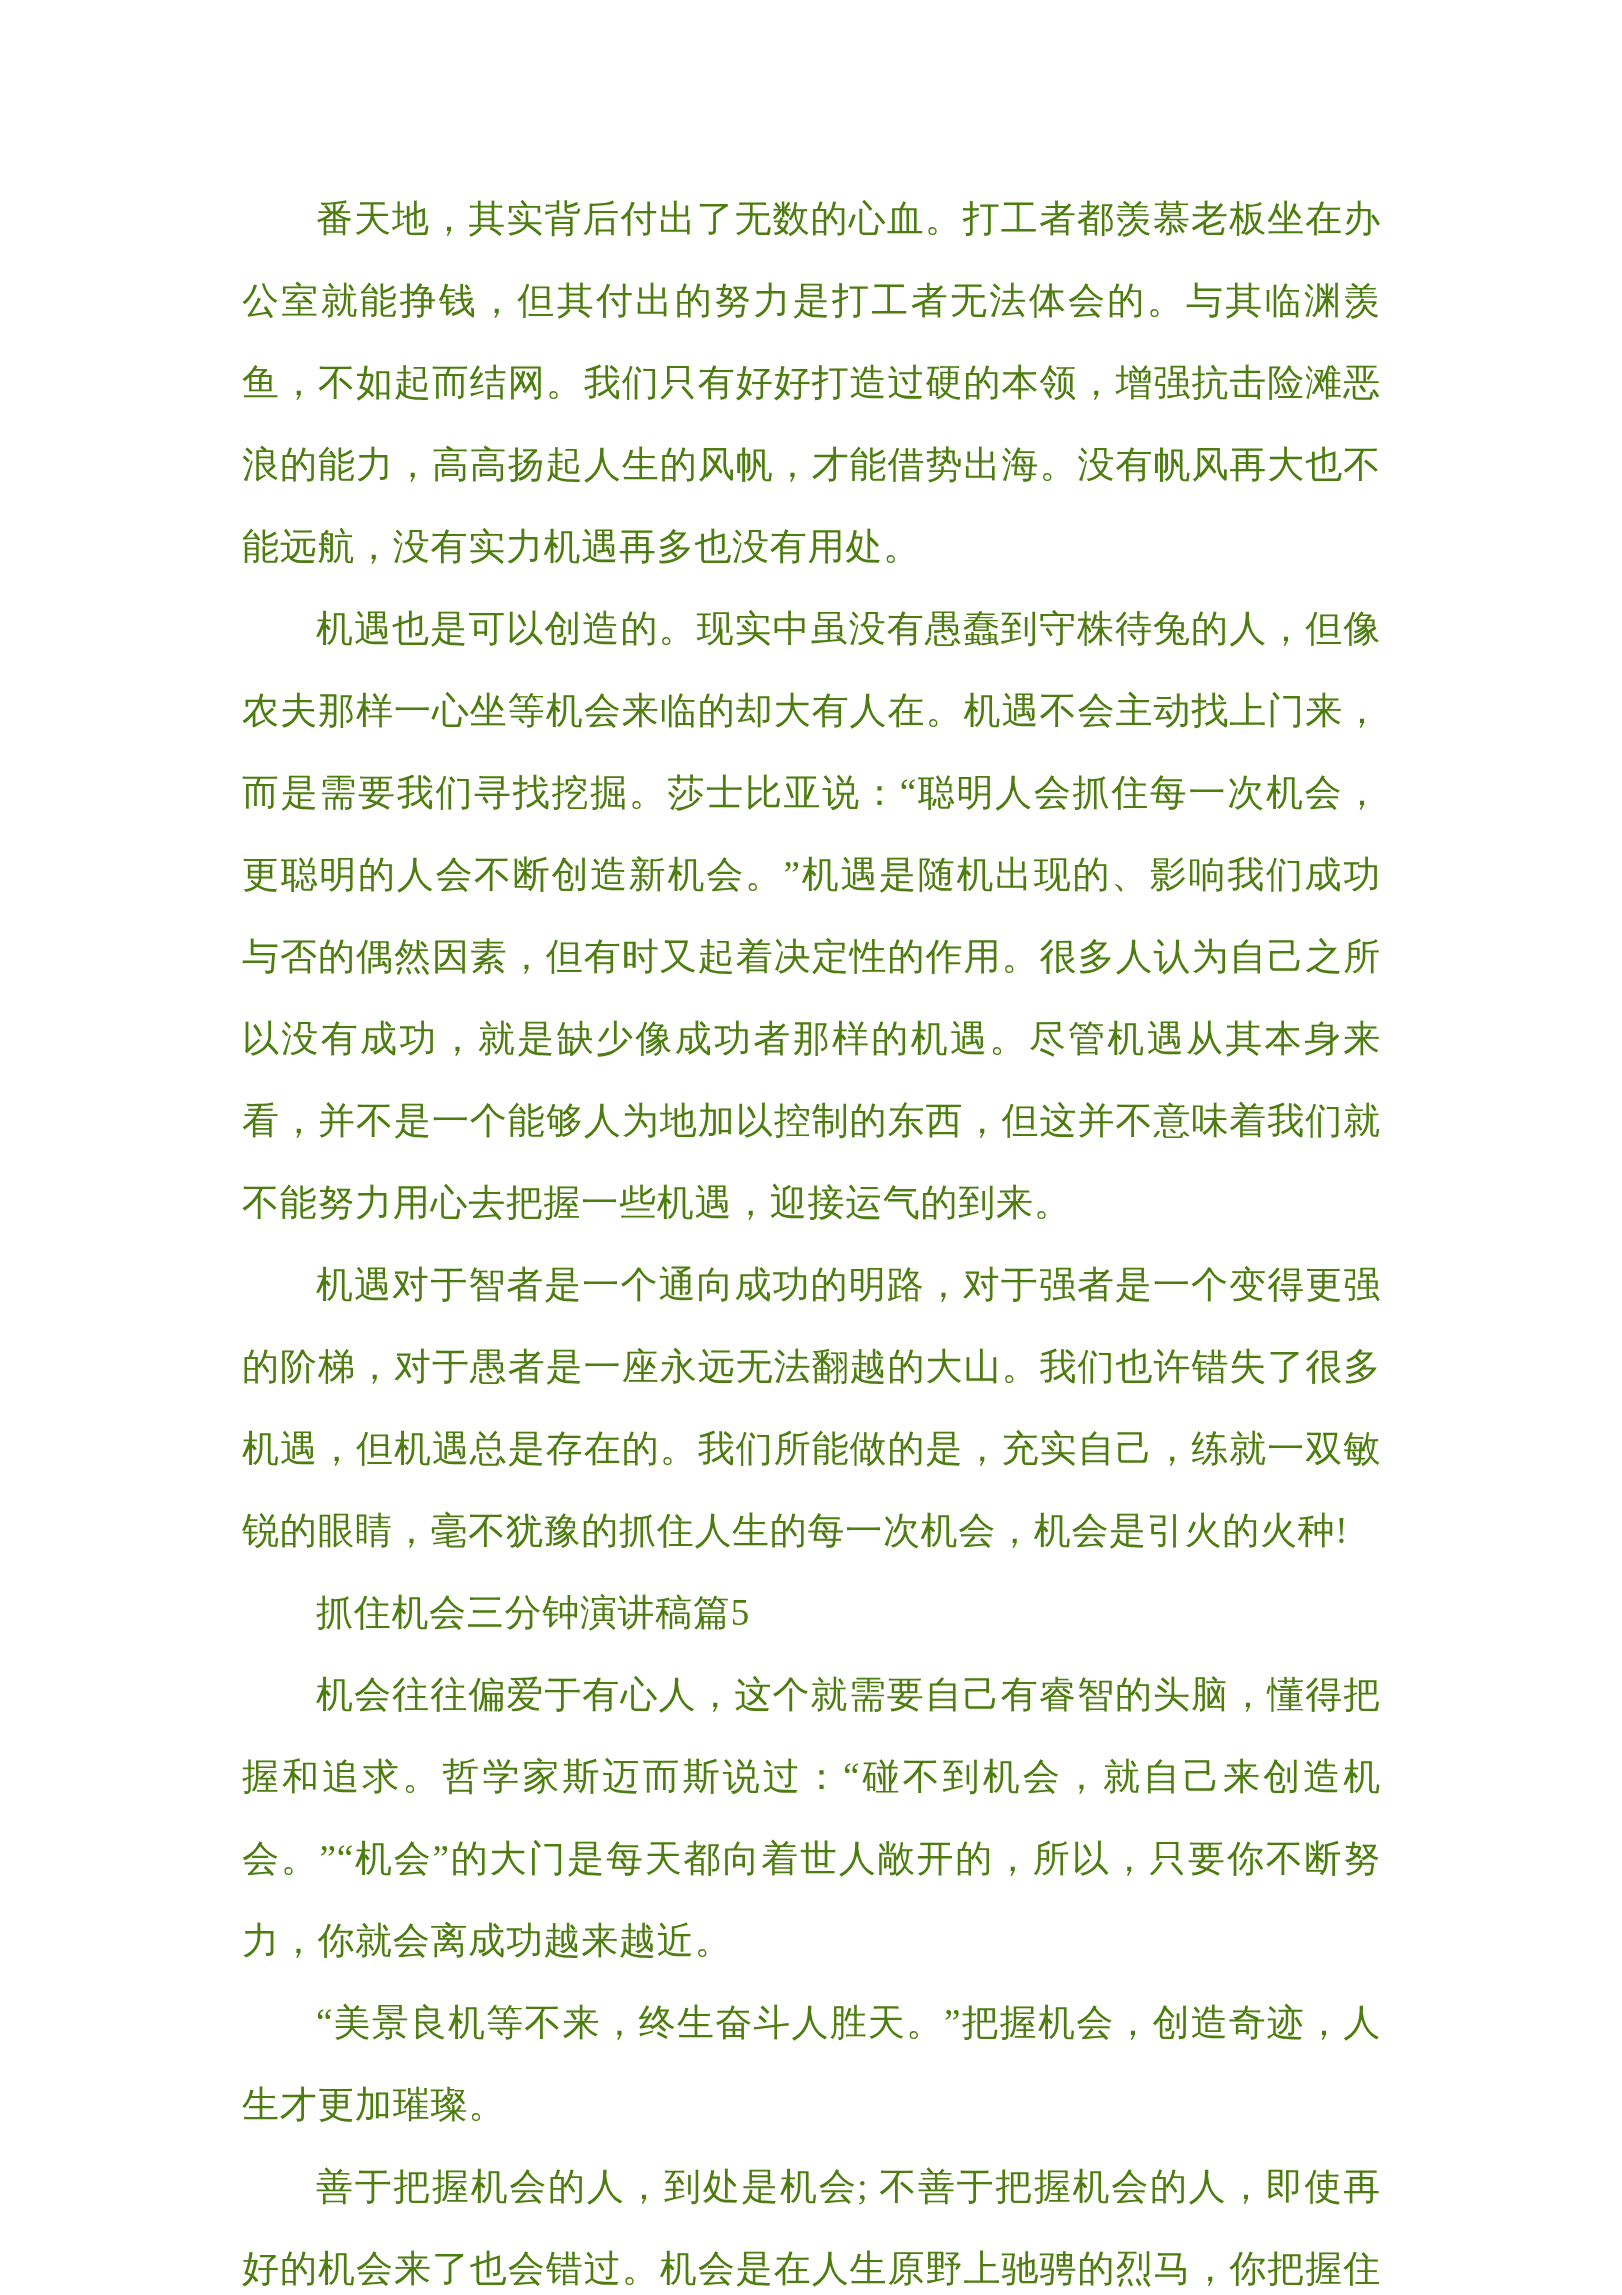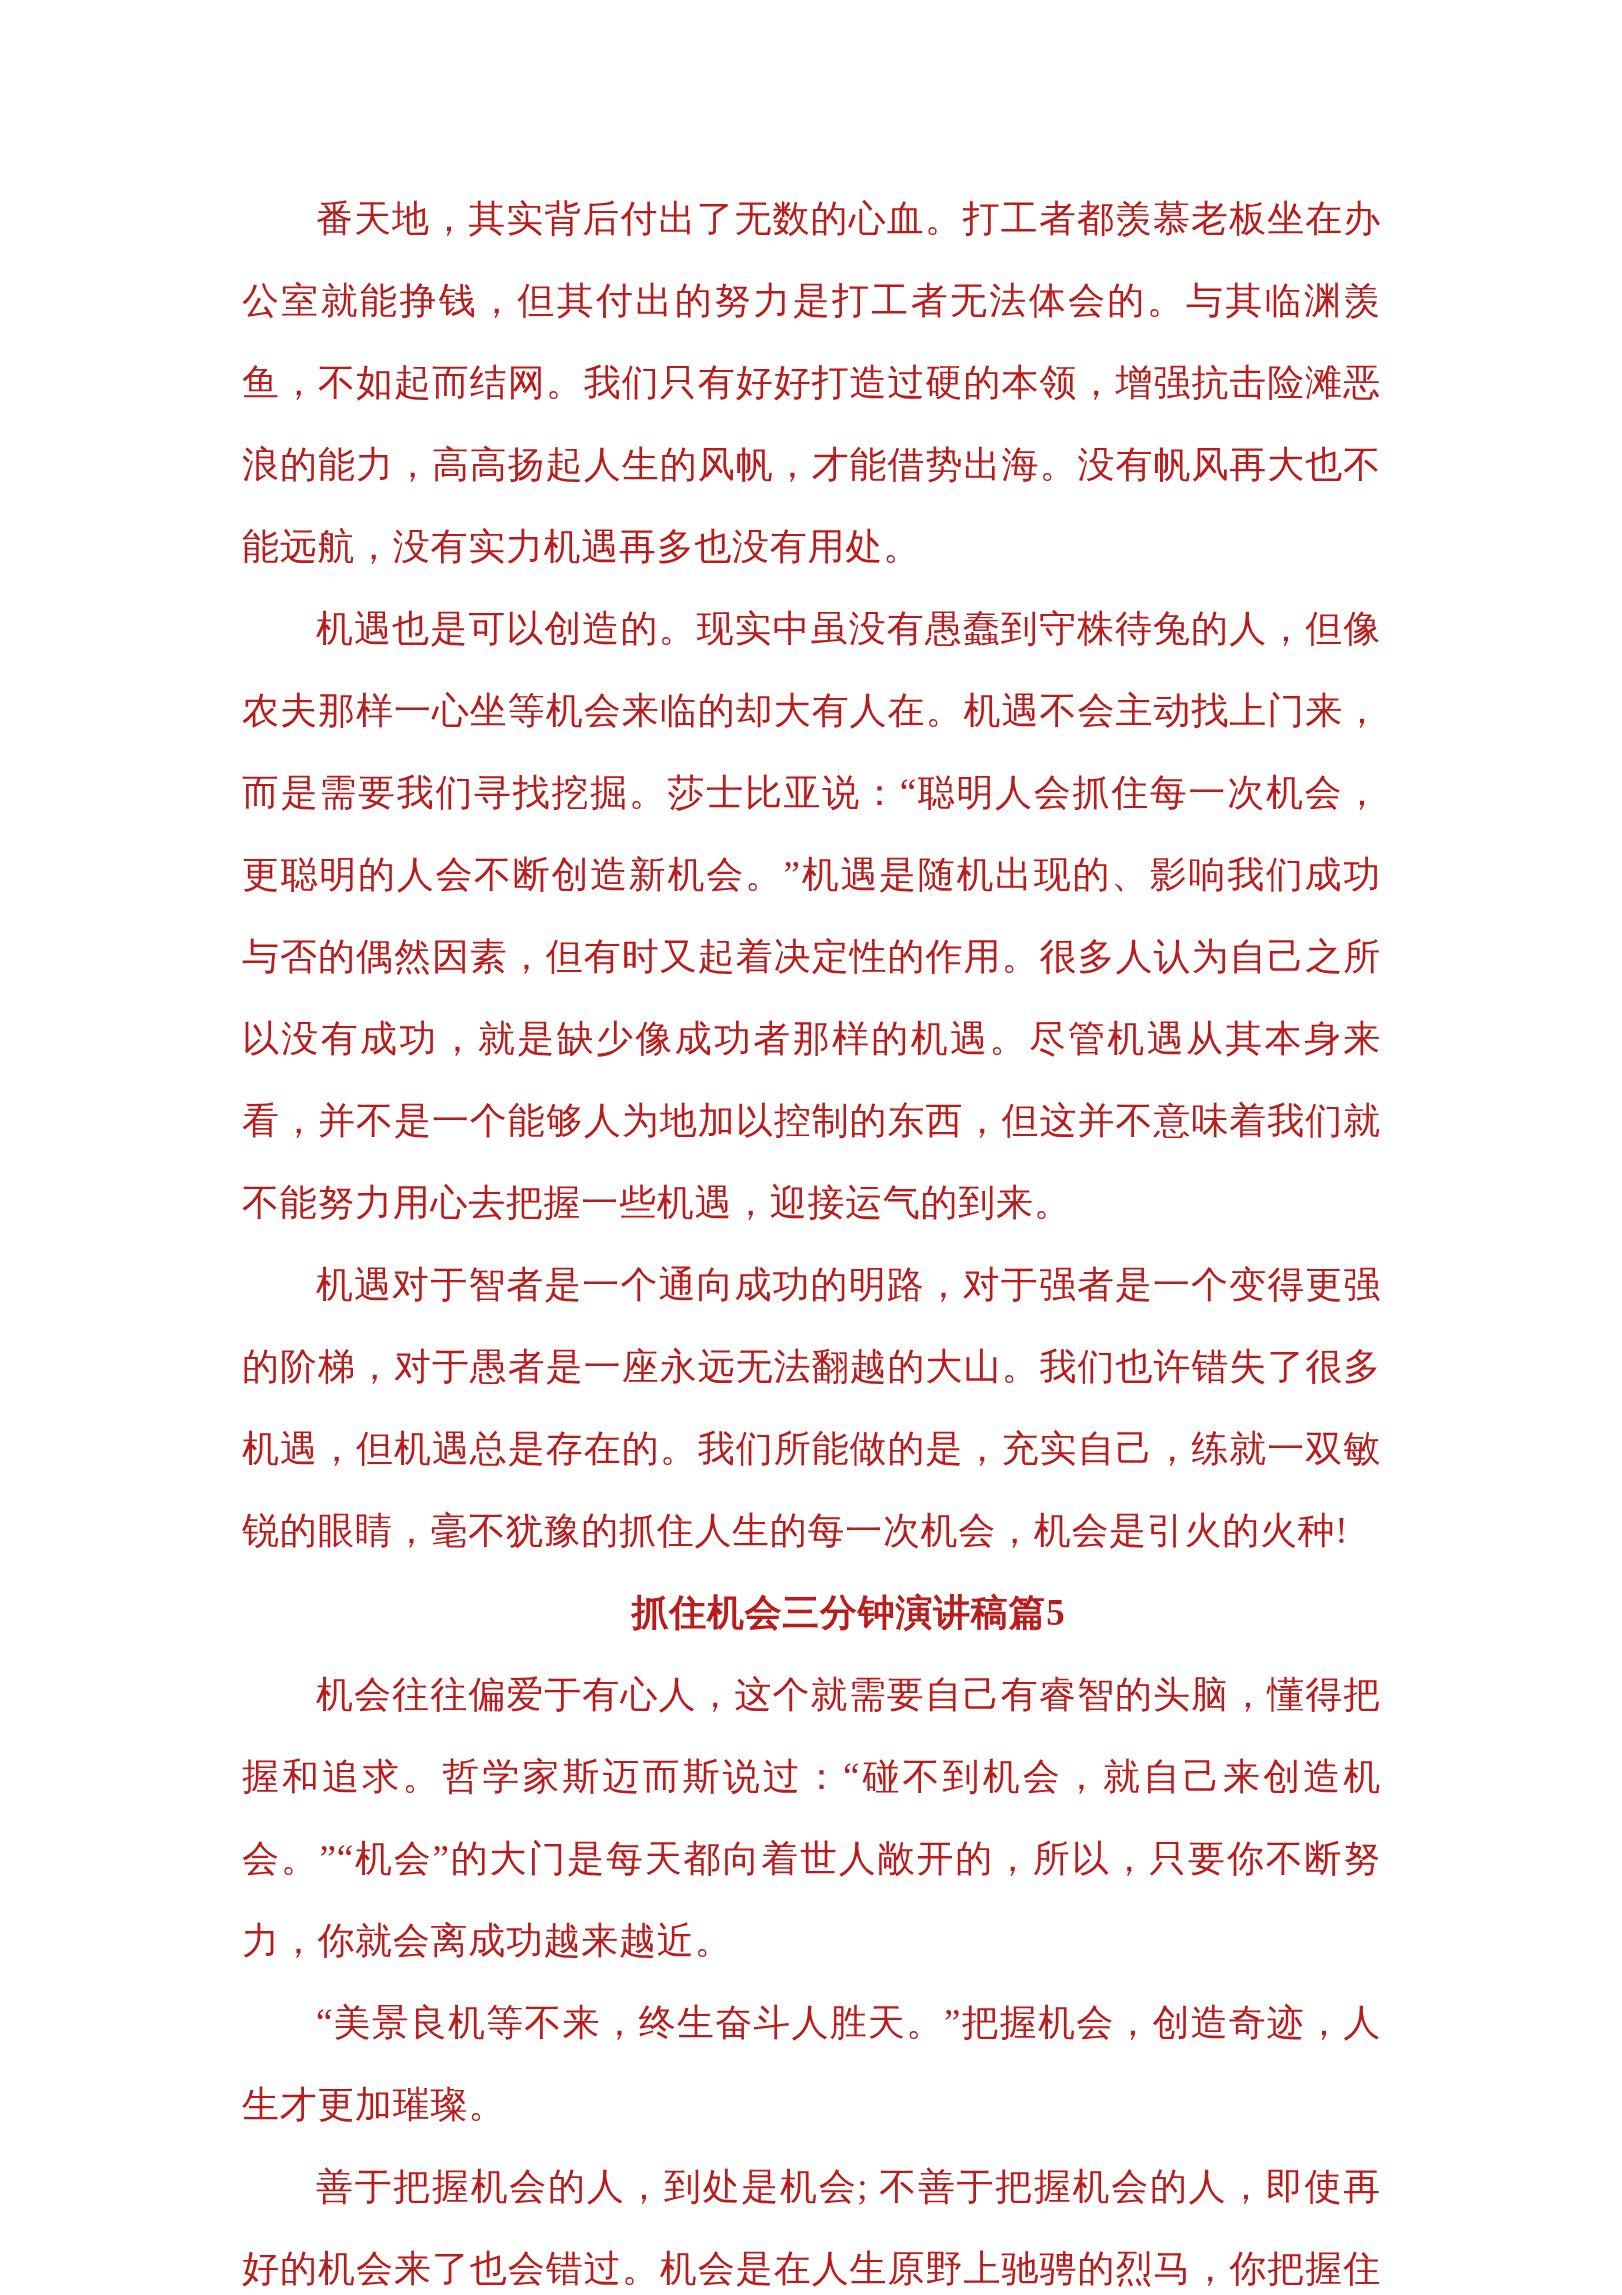--- a/index.html
+++ b/index.html
@@ -30,25 +30,24 @@
     width: 100%;
   }
   .content p {
     margin: 0;
     font-size: 37px;
     line-height: 82px;
     text-align: justify;
     text-indent: 2em;
     letter-spacing: 0.7px;
     word-break: break-all;
-    color: #b91c1c;
+    color: #4d7c0f;
   }
   .content p.section-heading {
-    text-align: center;
-    font-weight: bold;
+    text-align: left;
   }
 </style>
 </head>
 <body>
 
 <div class="page">
   <div class="content" id="doc-content">
       <p class="body-paragraph">番天地，其实背后付出了无数的心血。打工者都羡慕老板坐在办公室就能挣钱，但其付出的努力是打工者无法体会的。与其临渊羡鱼，不如起而结网。我们只有好好打造过硬的本领，增强抗击险滩恶浪的能力，高高扬起人生的风帆，才能借势出海。没有帆风再大也不能远航，没有实力机遇再多也没有用处。</p>
       <p class="body-paragraph">机遇也是可以创造的。现实中虽没有愚蠢到守株待兔的人，但像农夫那样一心坐等机会来临的却大有人在。机遇不会主动找上门来，而是需要我们寻找挖掘。莎士比亚说：“聪明人会抓住每一次机会，更聪明的人会不断创造新机会。”机遇是随机出现的、影响我们成功与否的偶然因素，但有时又起着决定性的作用。很多人认为自己之所以没有成功，就是缺少像成功者那样的机遇。尽管机遇从其本身来看，并不是一个能够人为地加以控制的东西，但这并不意味着我们就不能努力用心去把握一些机遇，迎接运气的到来。</p>
       <p class="body-paragraph">机遇对于智者是一个通向成功的明路，对于强者是一个变得更强的阶梯，对于愚者是一座永远无法翻越的大山。我们也许错失了很多机遇，但机遇总是存在的。我们所能做的是，充实自己，练就一双敏锐的眼睛，毫不犹豫的抓住人生的每一次机会，机会是引火的火种!</p>

